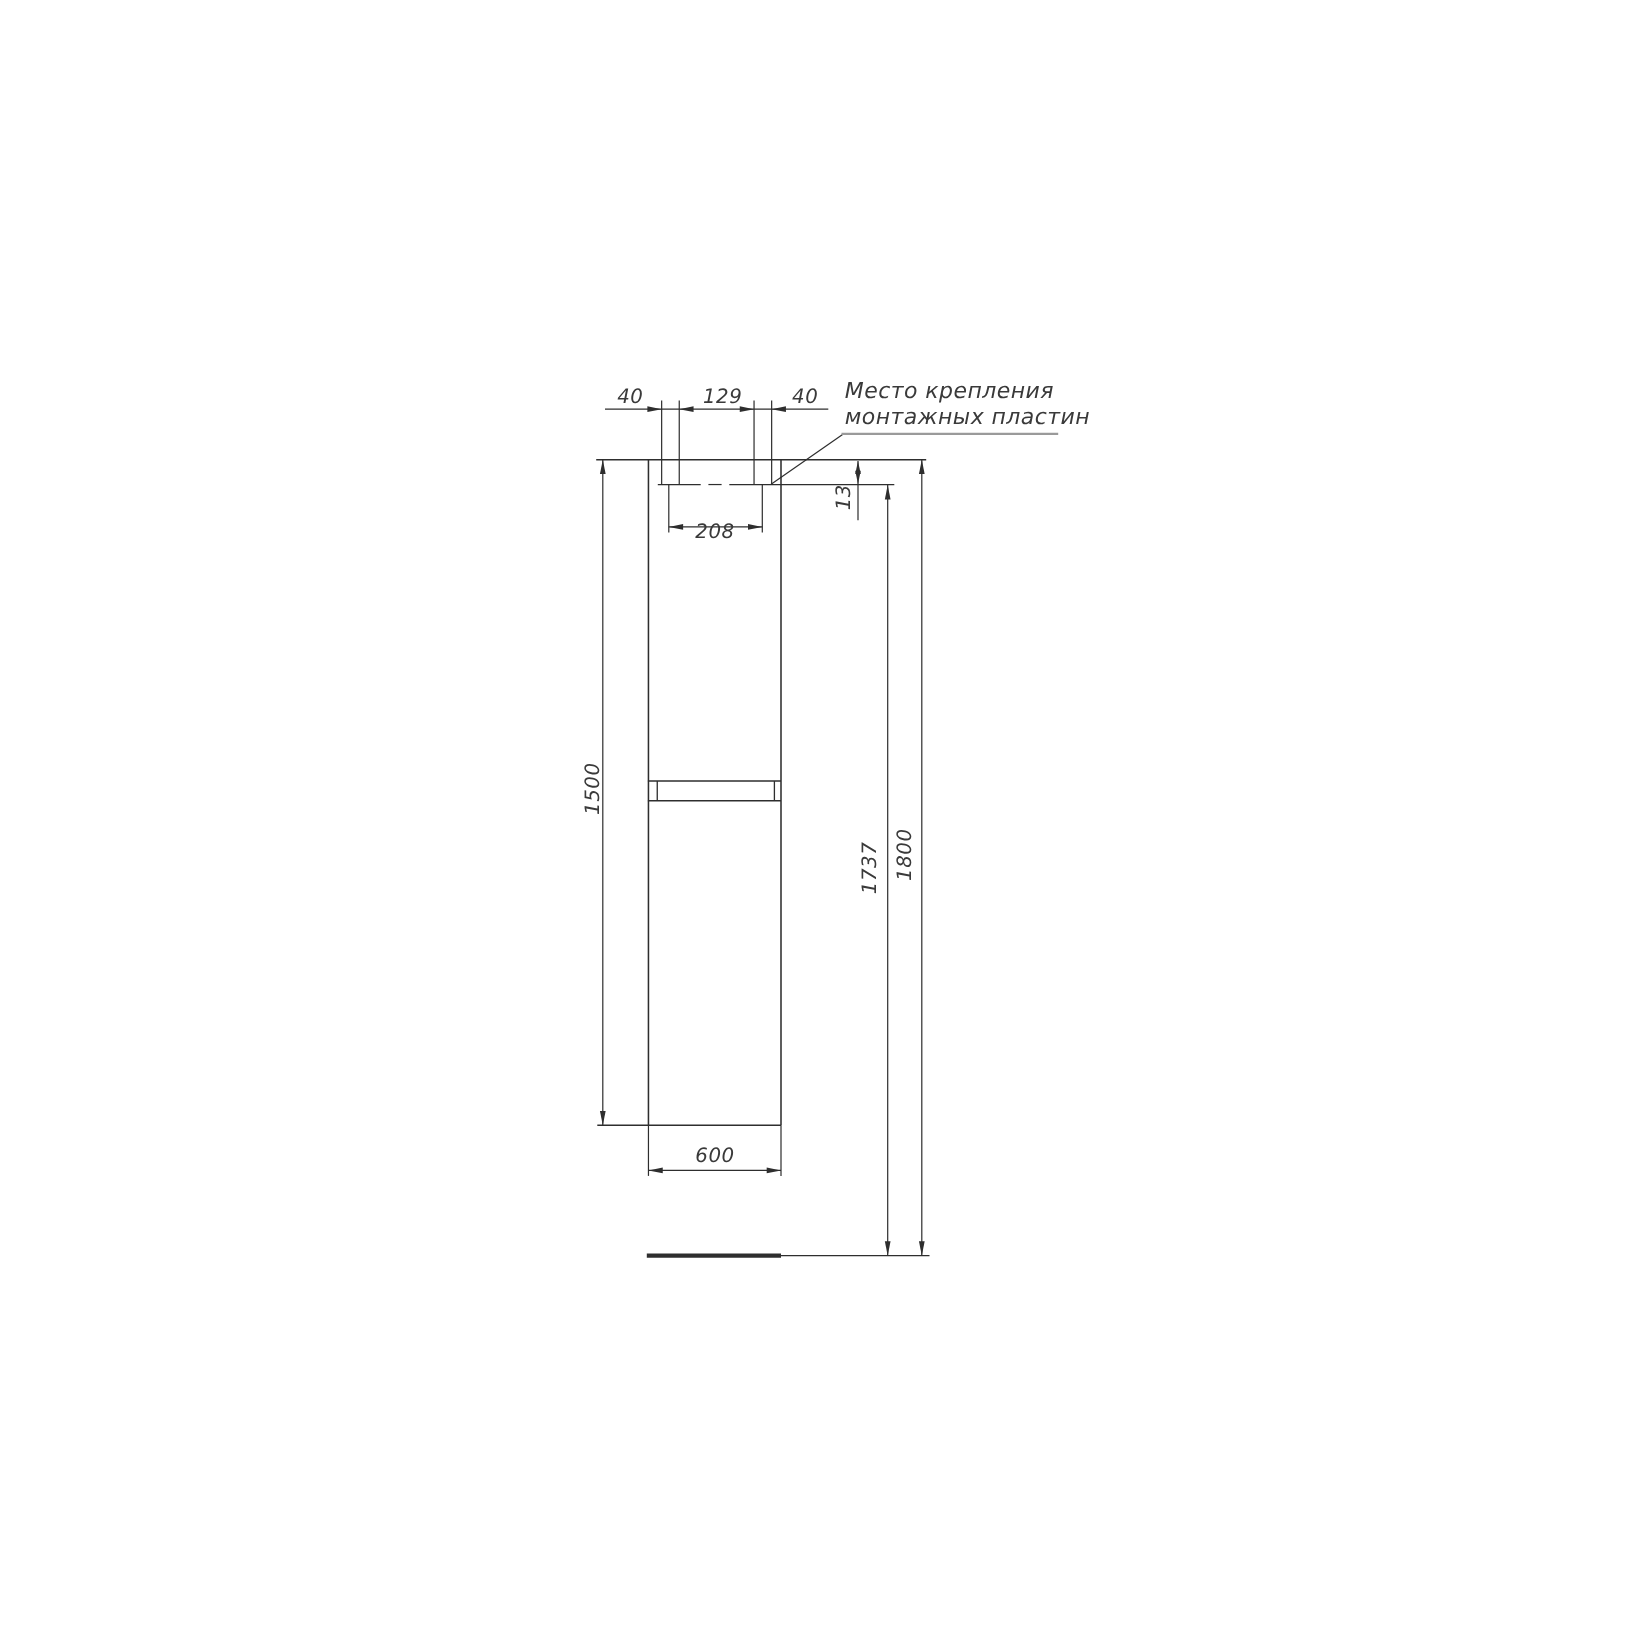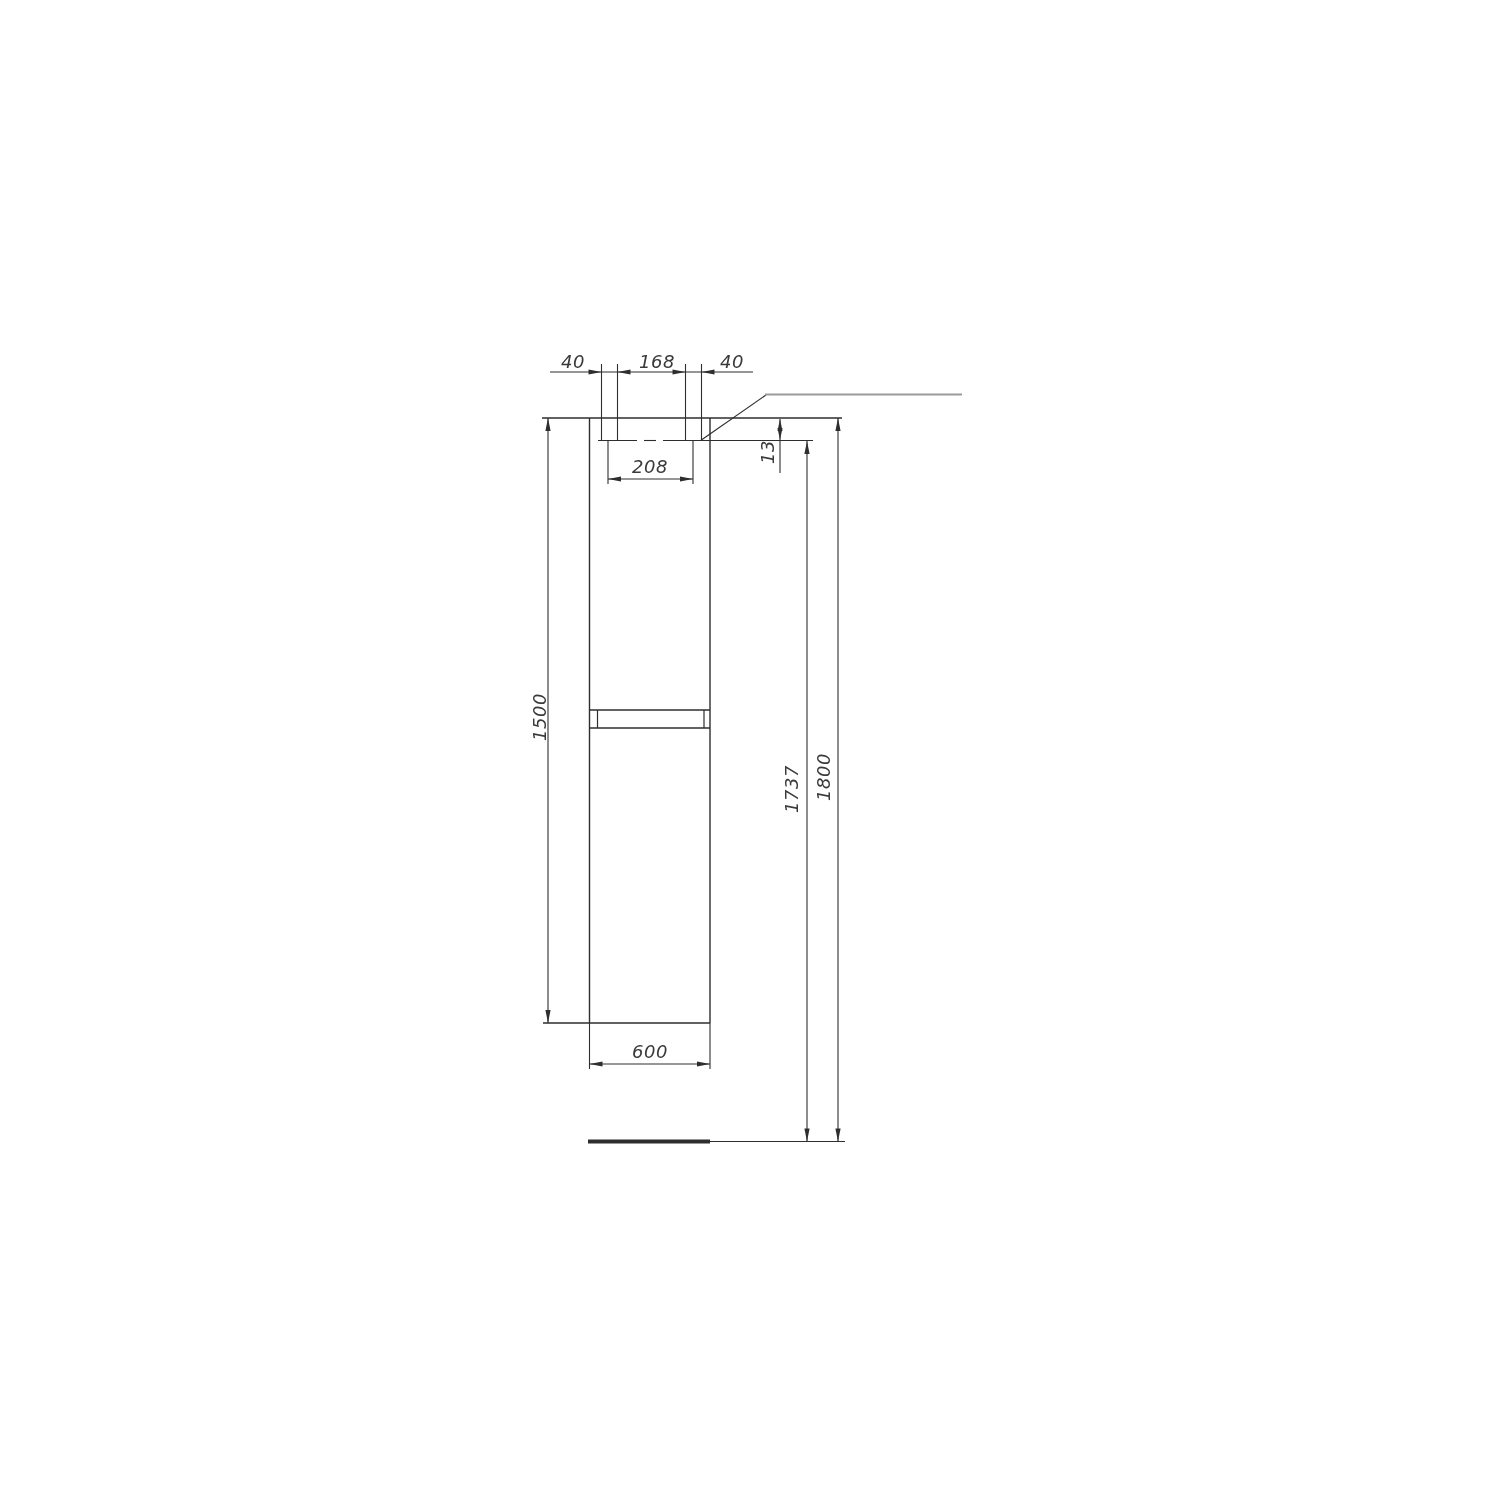--- a/index.html
+++ b/index.html
@@ -96,23 +96,27 @@
       <line x1="589.5" y1="1064" x2="710" y2="1064" stroke-width="1.1"></line>
       <polygon points="602.5,1061.4 602.5,1066.6 589.5,1064" fill="#2e2e2e" stroke="none"></polygon>
       <polygon points="697,1061.4 697,1066.6 710,1064" fill="#2e2e2e" stroke="none"></polygon>
 
       <line x1="701" y1="440.2" x2="766" y2="395" stroke-width="1.1"></line>
       <line x1="765" y1="394.5" x2="962" y2="394.5" stroke="#9a9a9a" stroke-width="2"></line>
     </g>
   </svg>
 
   <div class="dim" style="left:573px; top:361px;">40</div>
-  <div class="dim" style="left:657px; top:361px;">168</div>
+  <div class="dim" style="left:657px; top:361px;">129</div>
   <div class="dim" style="left:732px; top:361px;">40</div>
-  <div class="dim" style="left:650px; top:466px;text-align:right;">208</div>
+  <div class="dim" style="left:650px; top:484px;text-align:right;">208</div>
   <div class="dim rot" style="left:767px; top:452px;">13</div>
   <div class="dim rot" style="left:539px; top:717px;">1500</div>
   <div class="dim rot" style="left:791px; top:789px;">1737</div>
   <div class="dim rot" style="left:823px; top:777px;">1800</div>
   <div class="dim" style="left:650px; top:1051px;">600</div>
 
+  <div class="leader-label">
+    <div>Место крепления</div>
+    <div>монтажных пластин</div>
+  </div>
 
 </div>
 
 </body></html>

